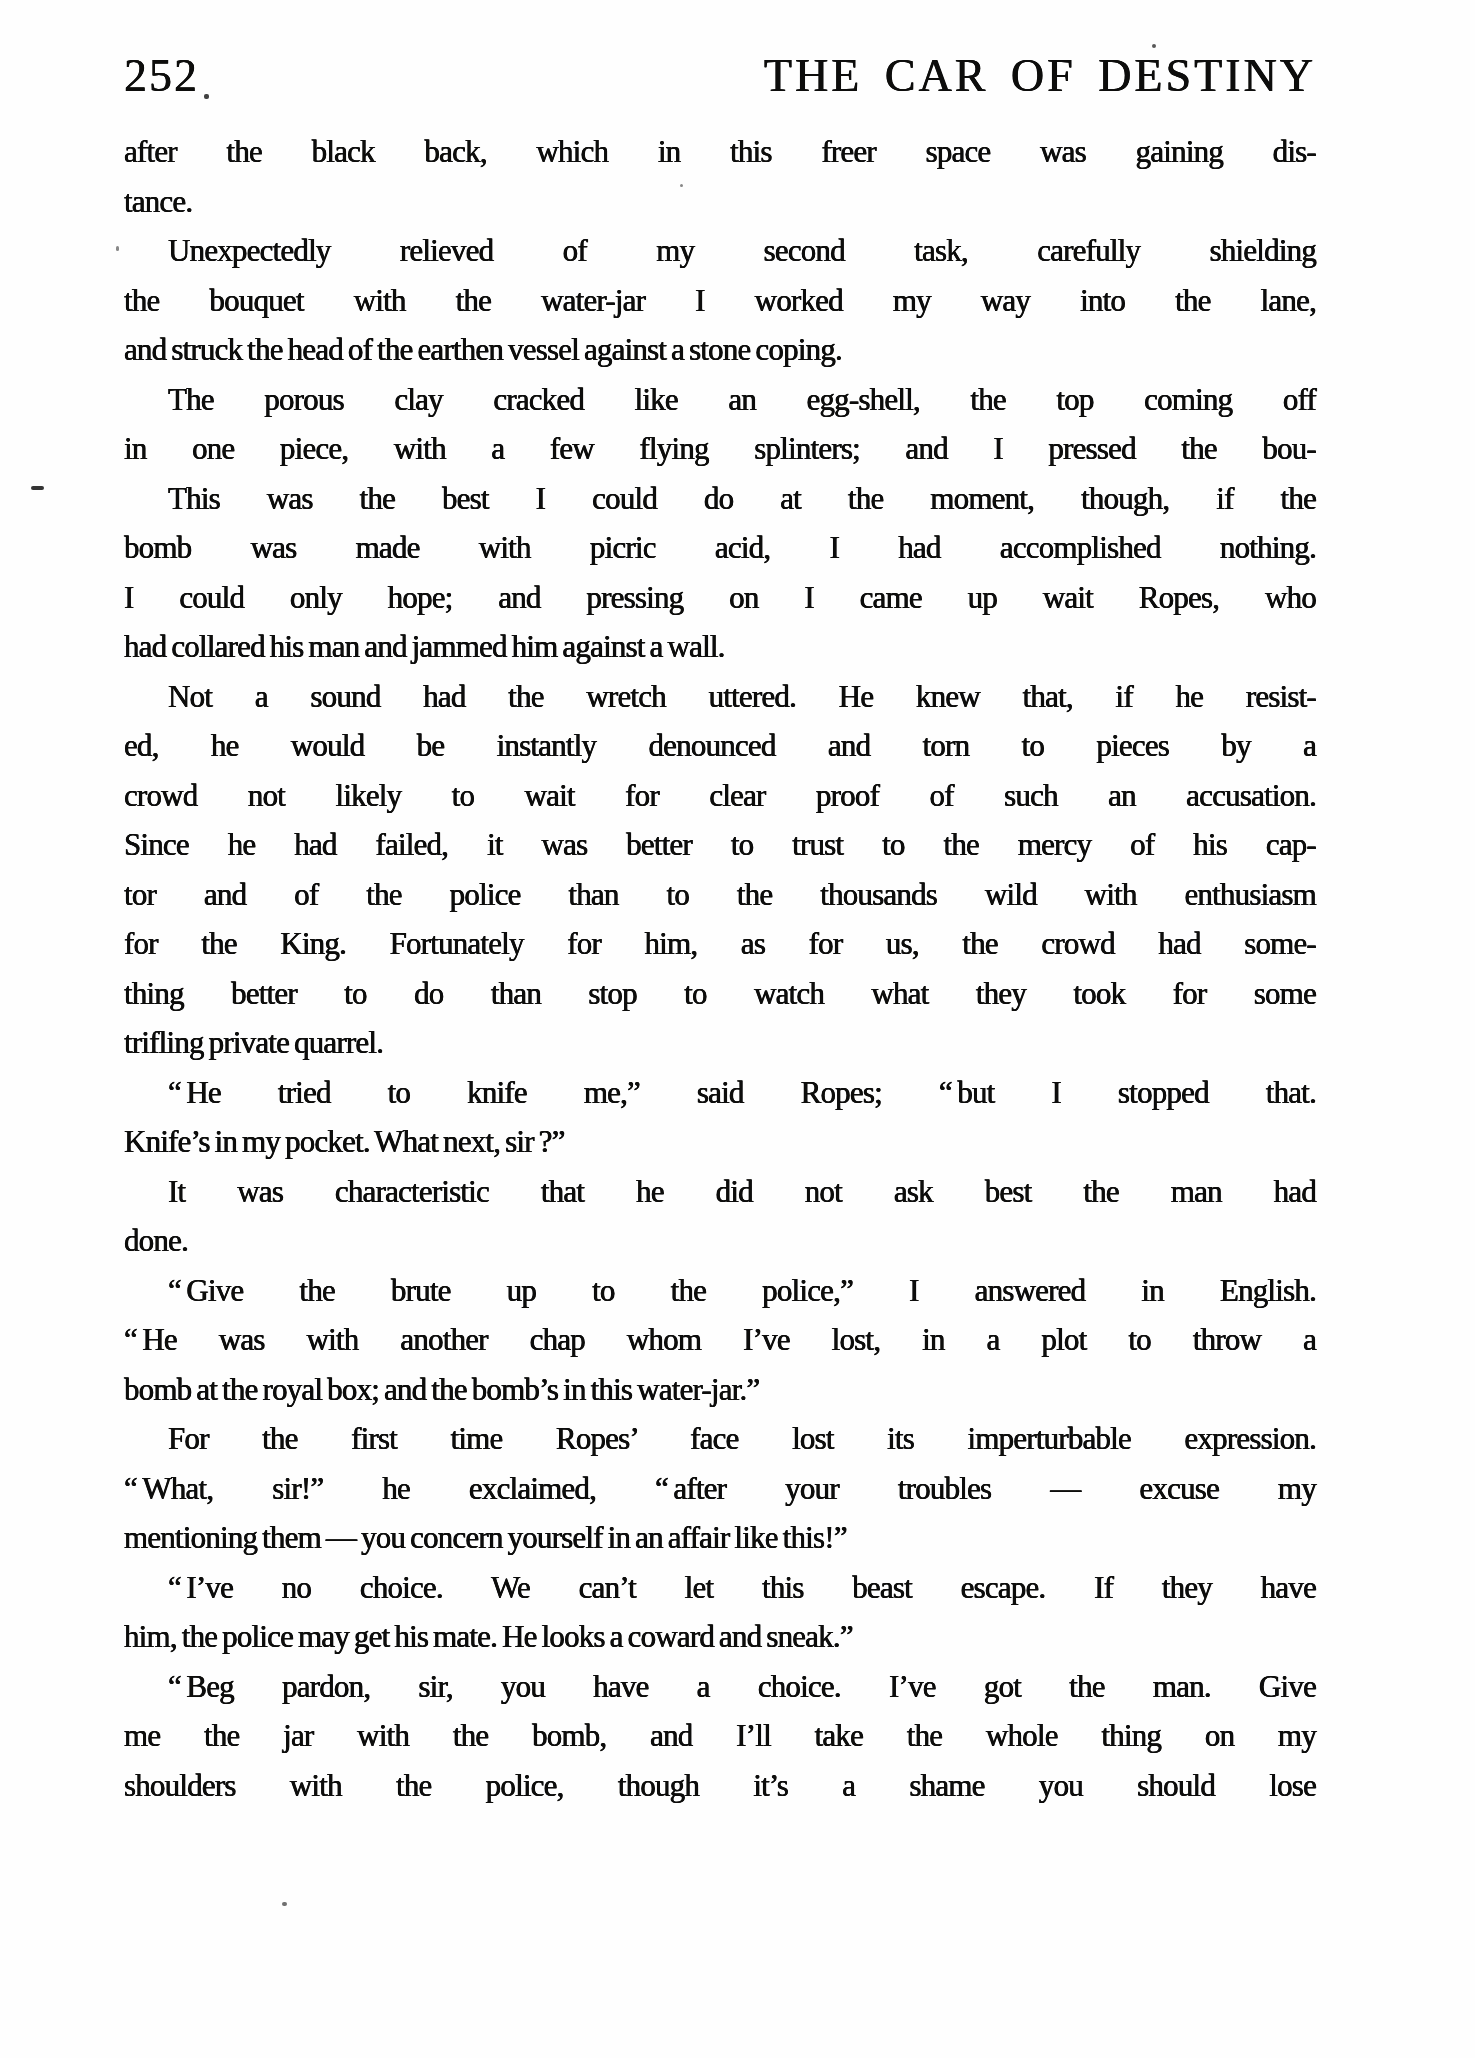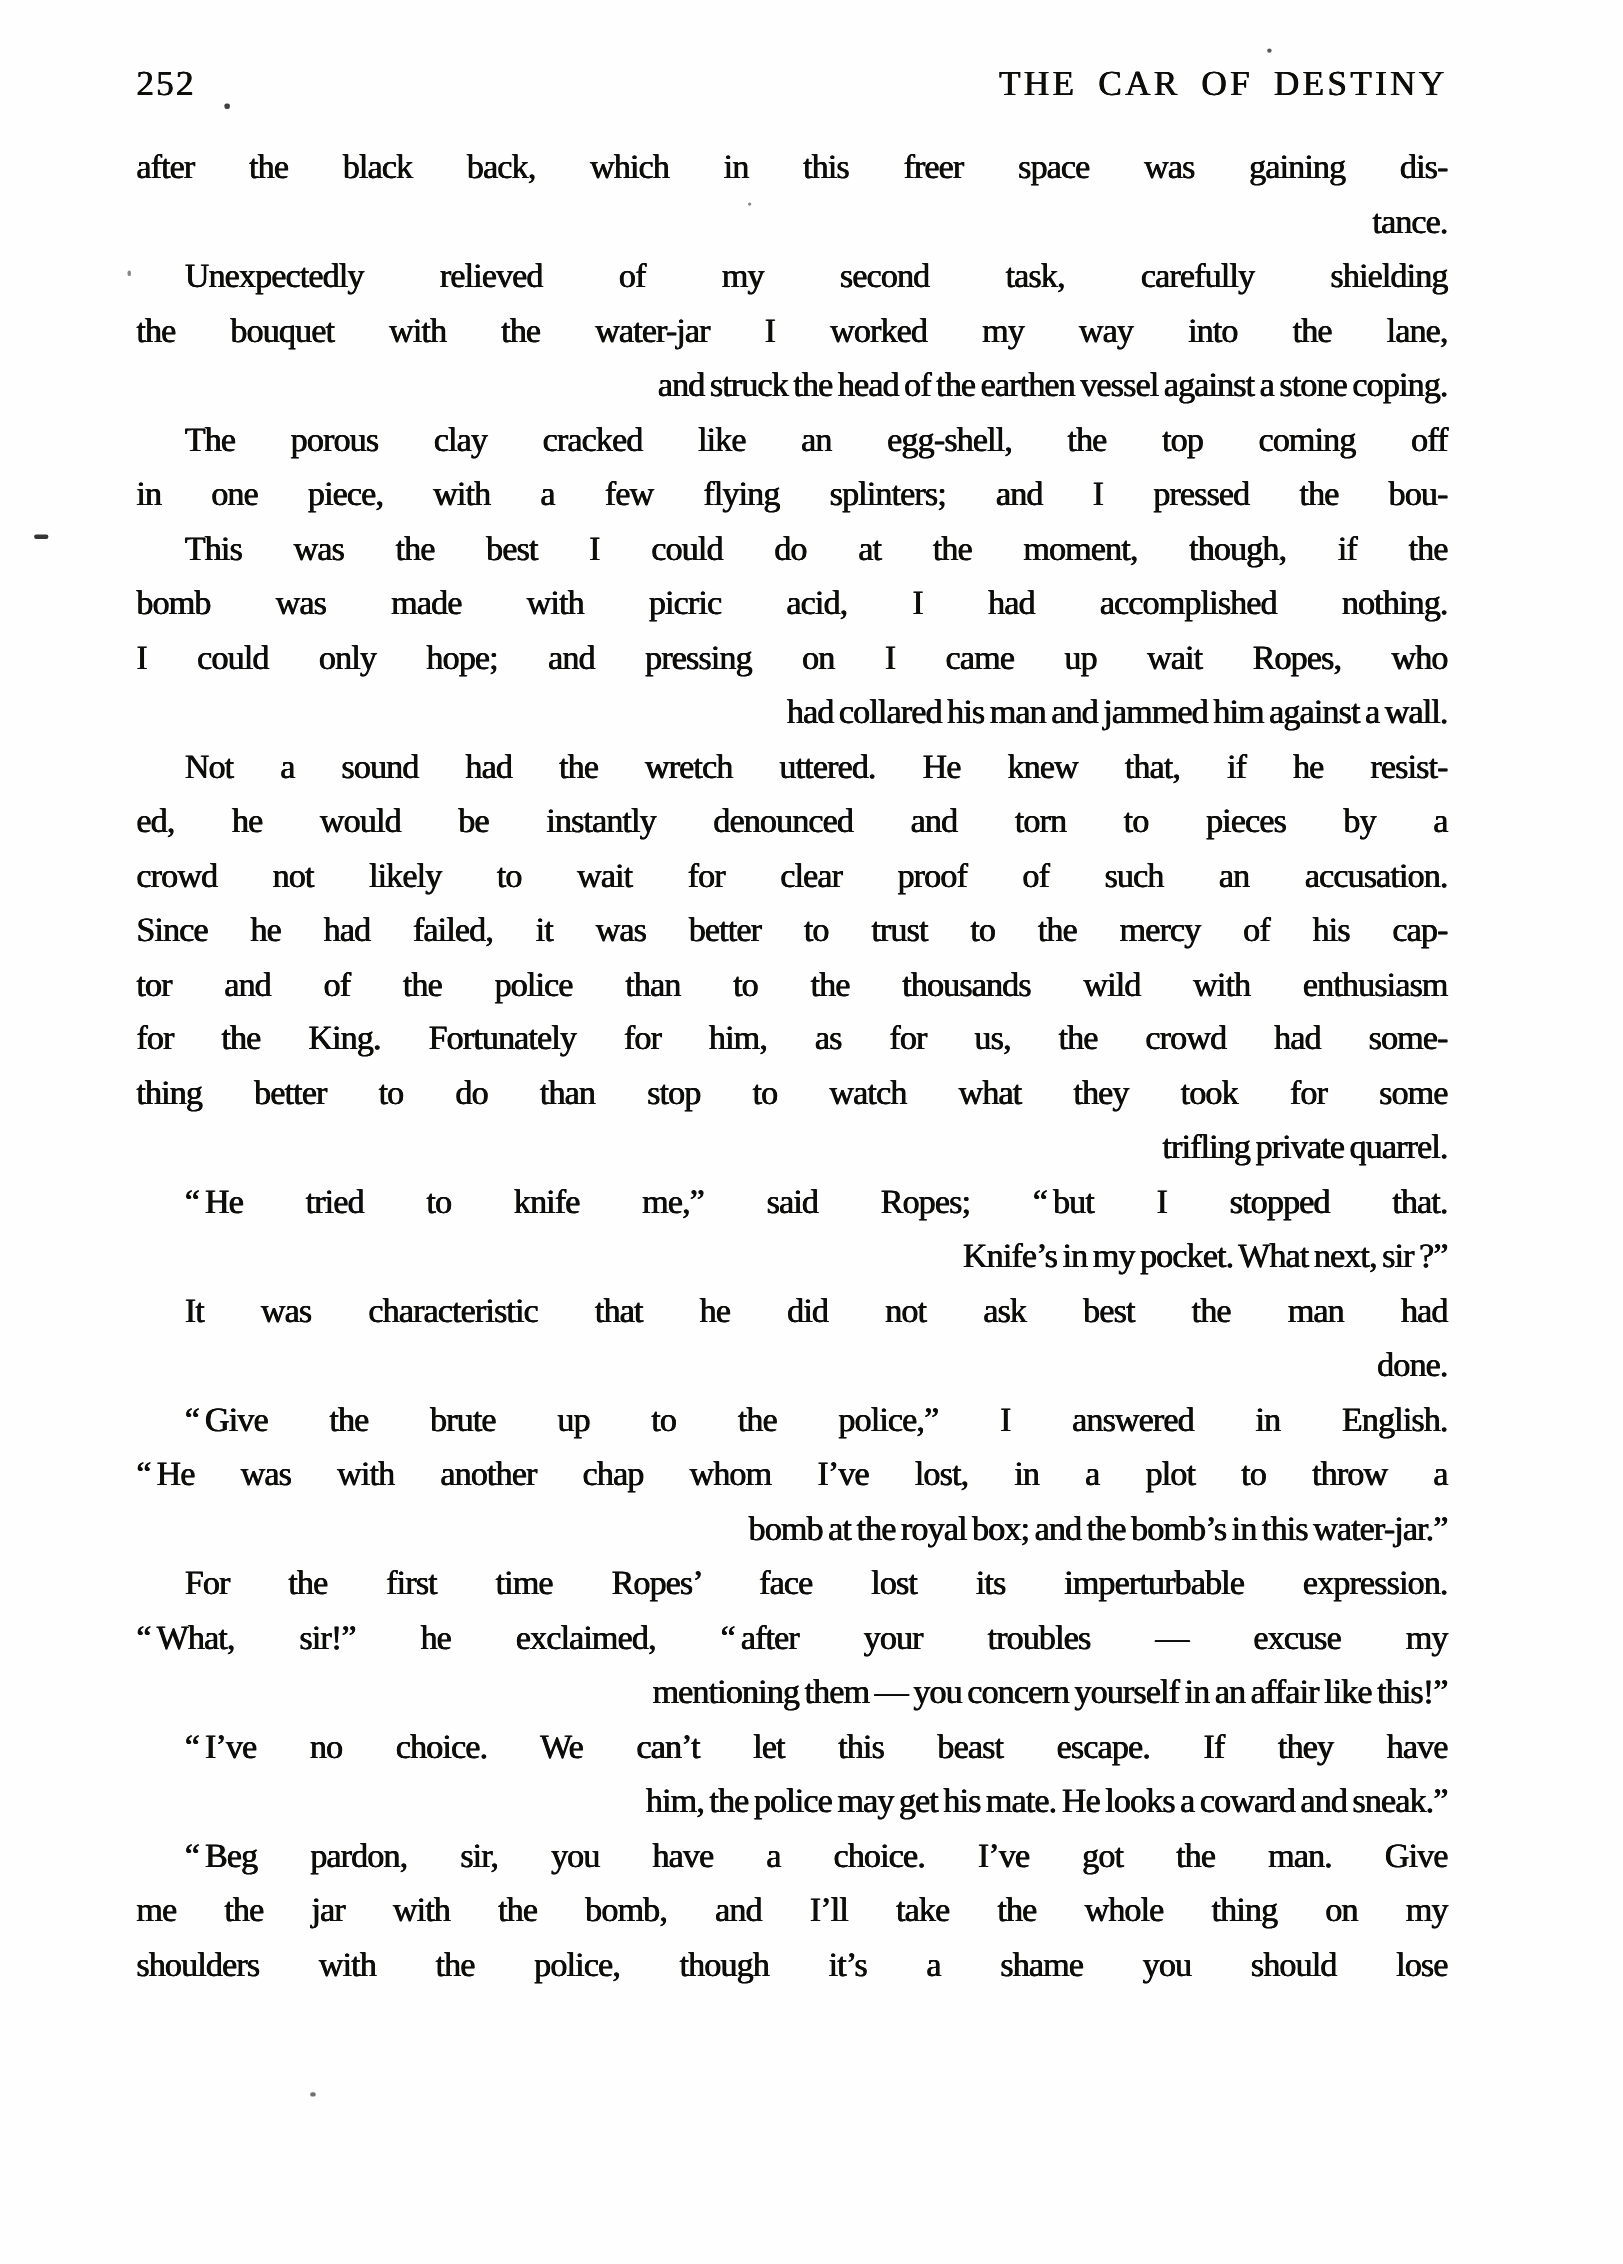--- a/index.html
+++ b/index.html
@@ -19,21 +19,21 @@
     text-shadow: 0.35px 0 0 currentColor, -0.35px 0 0 currentColor;
   }
 
   
   .running-head {
     position: absolute;
     top: 52px;
     left: 124px;
     width: 1192px;
     height: 50px;
-    font-size: 32px;
+    font-size: 46px;
     line-height: 47px;
   }
   .folio {
     position: absolute;
     left: 0;
     top: 0;
     letter-spacing: 2px;
   }
   .running-title {
     display: block;
@@ -51,21 +51,21 @@
     font-size: 31px;
     line-height: 49.5px;
     letter-spacing: -0.8px;
     word-spacing: -2px;
   }
   .para { margin: 0; }
   .para.indent > .line:first-child { text-indent: 44px; }
   .line {
     display: block;
     white-space: nowrap;
-    text-align: right;
+    text-align: left;
   }
   .line.j {
     text-align: justify;
     text-align-last: justify;
   }
 
   
   .speck {
     position: absolute;
     background: #111;

